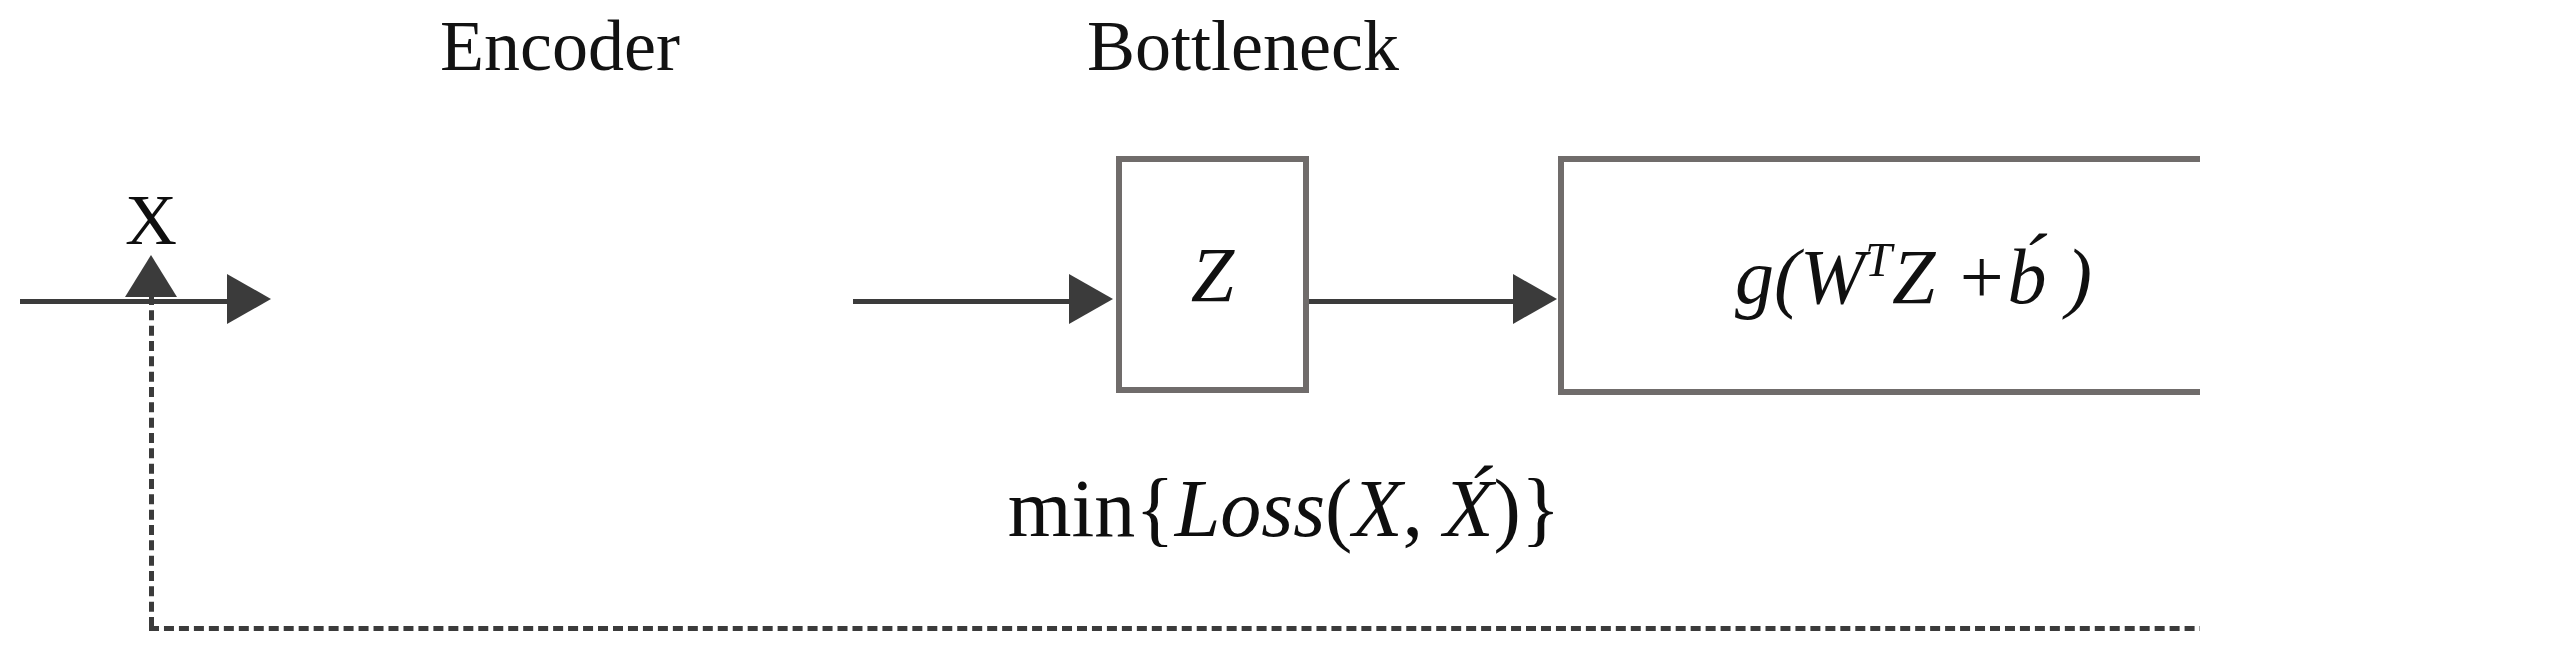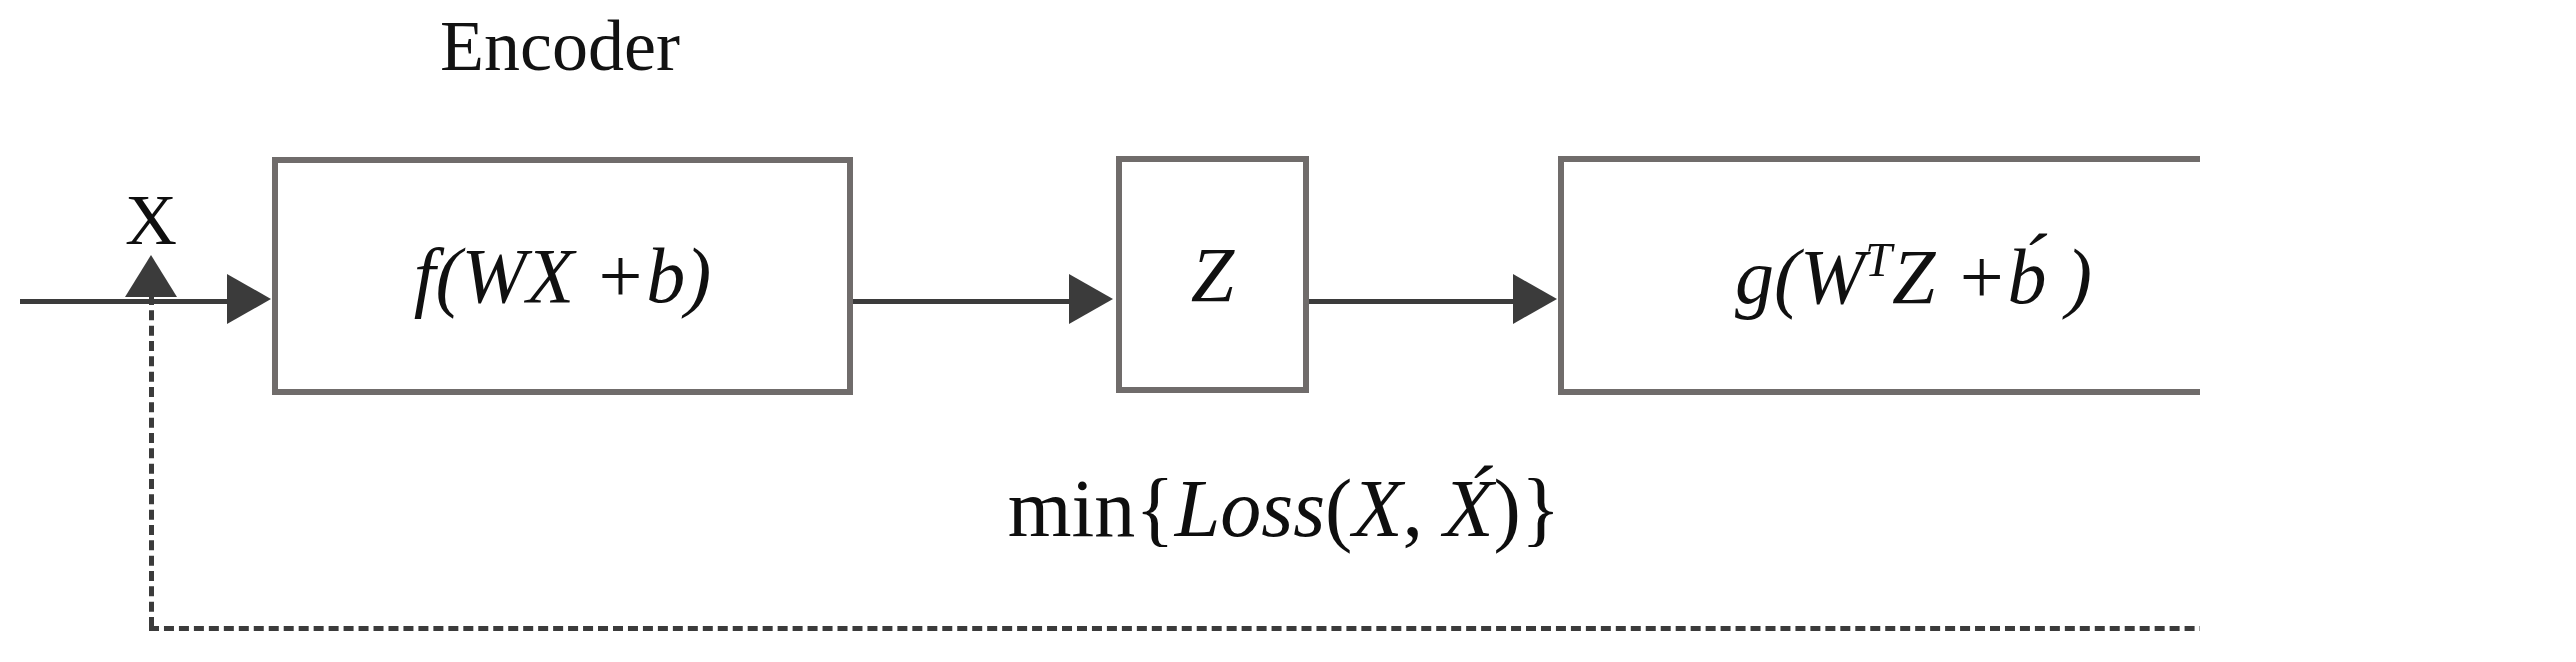--- a/index.html
+++ b/index.html
@@ -142,29 +142,27 @@
   }
   #loss-expression .it { font-style: italic; margin-top: 27px; }
 </style>
 </head>
 <body>
 
 <div id="canvas">
 
   <div class="stage-title" id="title-encoder">Encoder</div>
 
+  <div class="stage-title" id="title-bottleneck">Bottleneck</div>
 
 
   <div class="signal-label" id="label-input">X</div>
 
   <div class="signal-label" id="label-output">X́</div>
 
-  <div class="block" id="encoder-box">
-    <span class="block-formula">f(WX +b)</span>
-  </div>
 
   <div class="block" id="bottleneck-box">
     <span class="block-formula">Z</span>
   </div>
 
   <div class="block" id="decoder-box">
     <span class="block-formula"><span>g(</span><span>W</span><span class="sup-t">T</span><span>Z</span><span> +b́ )</span></span>
   </div>
 
   <div class="hline" id="line-input"></div>

